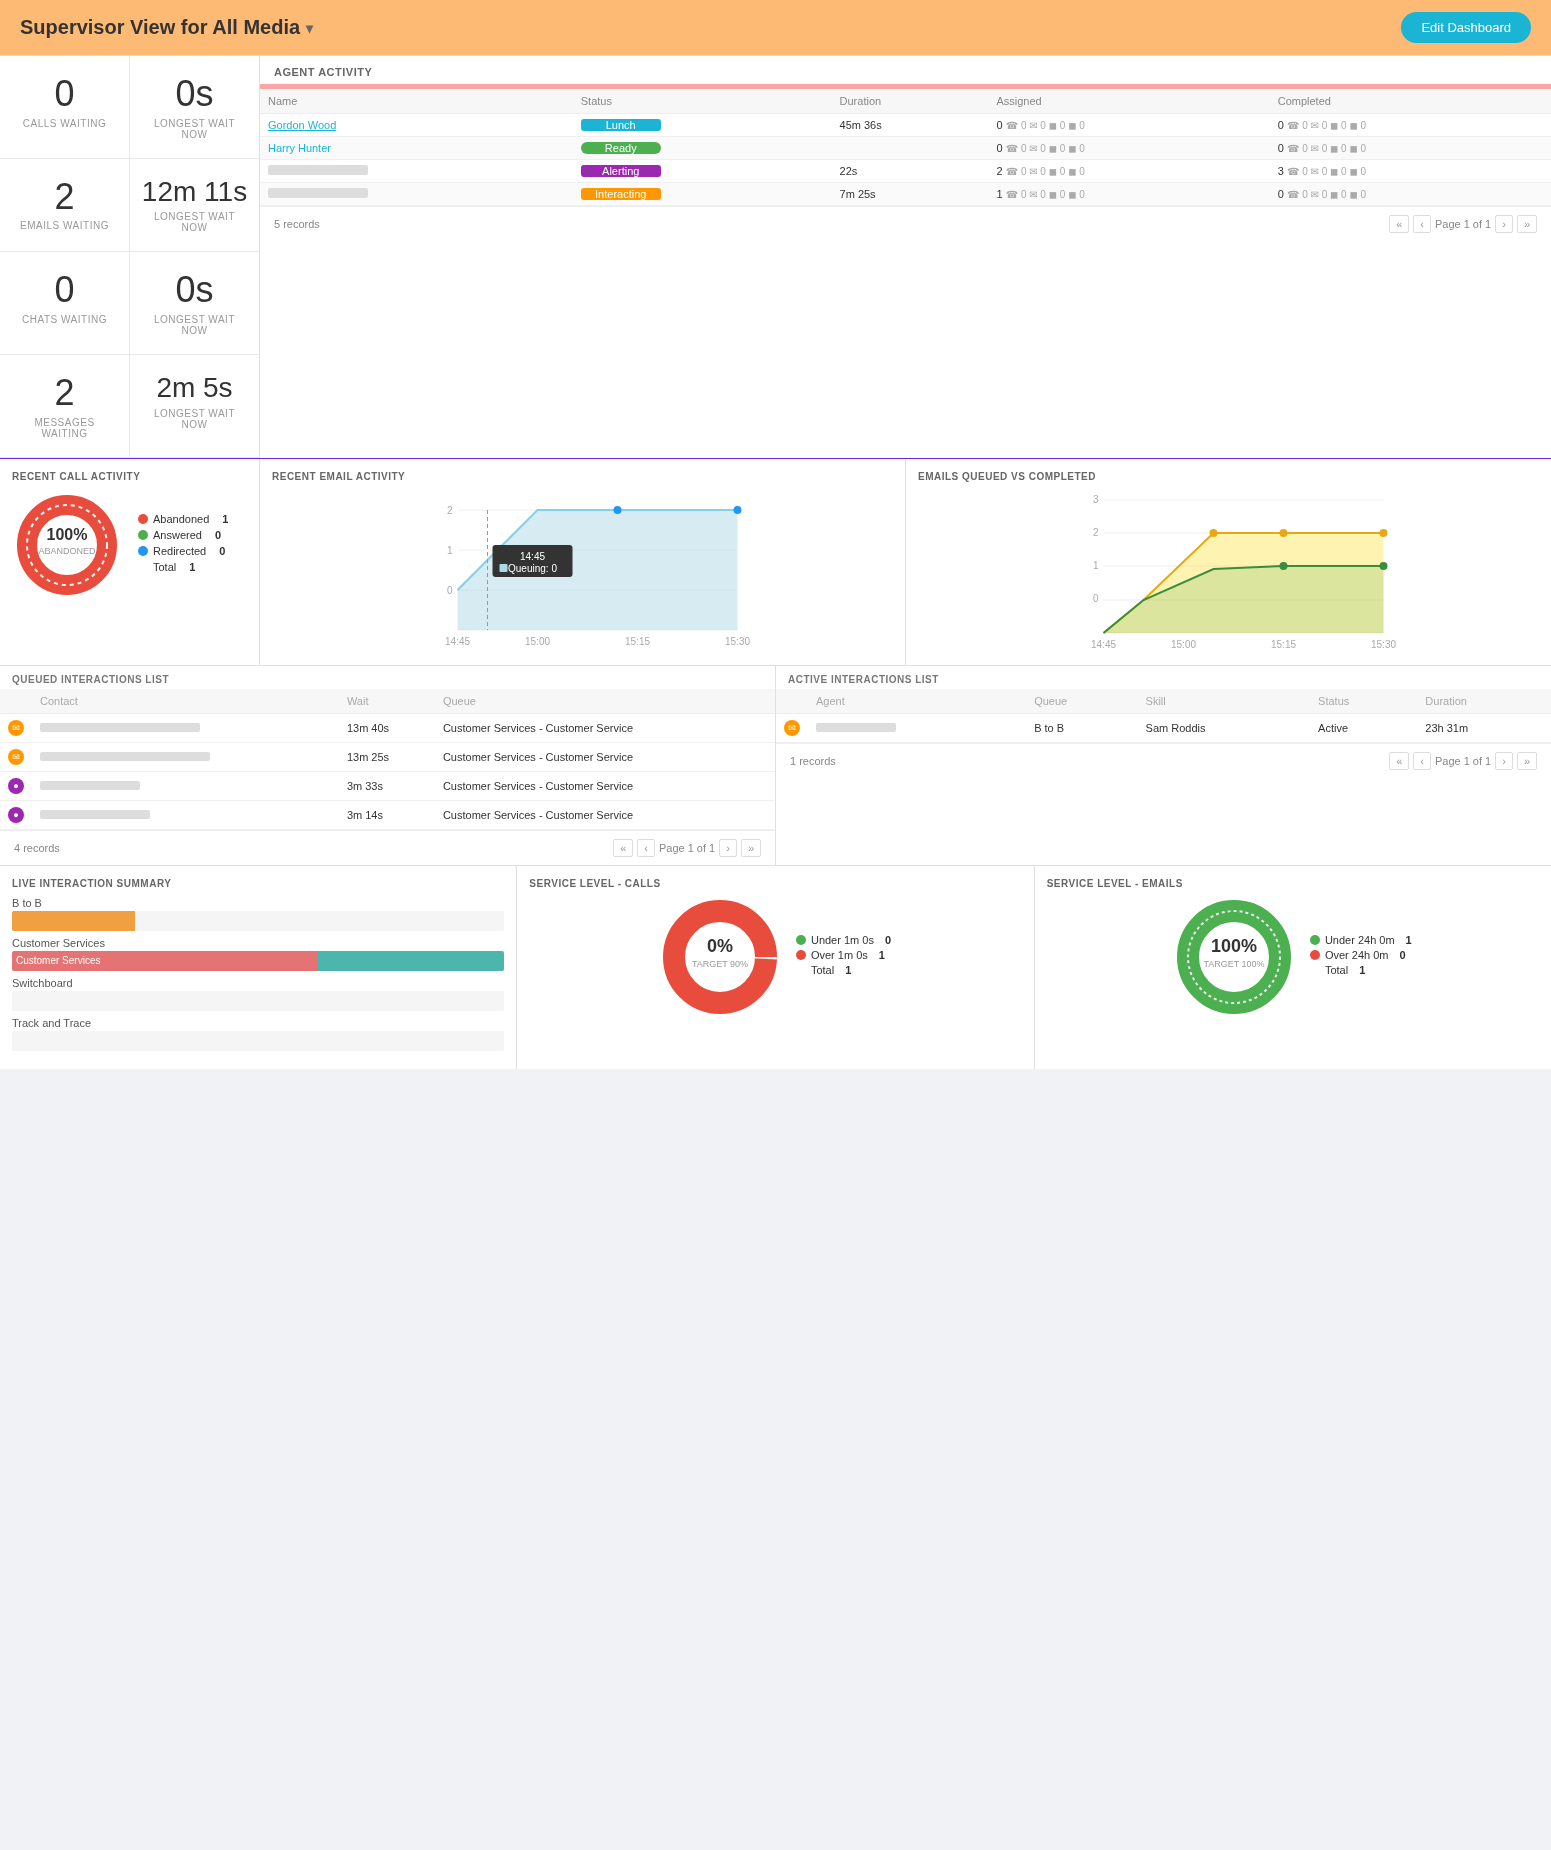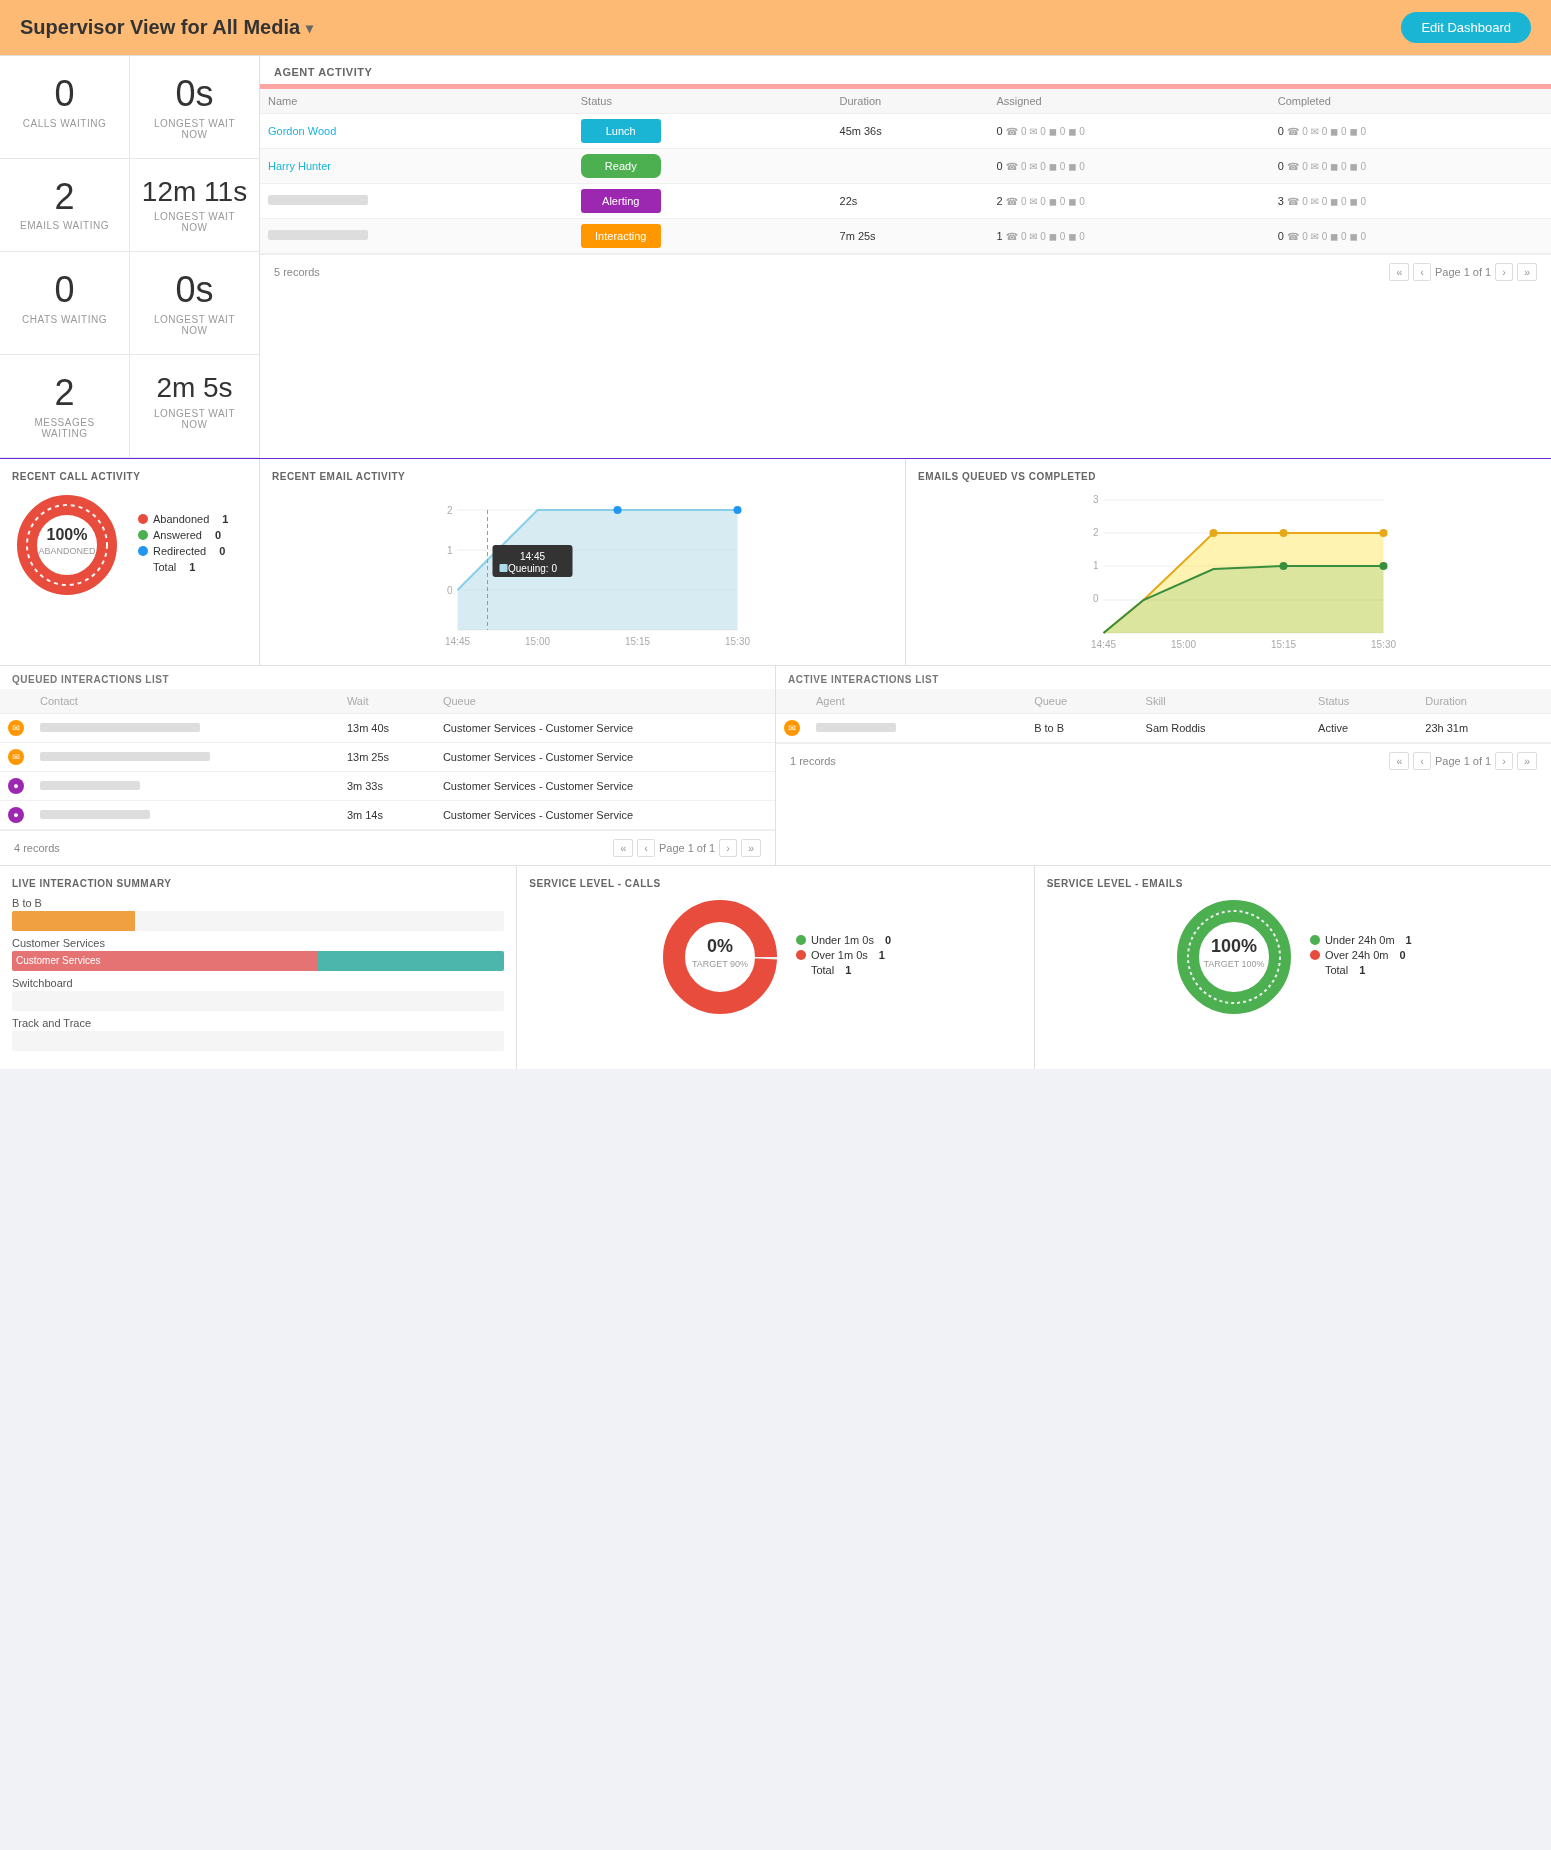--- a/index.html
+++ b/index.html
@@ -25,21 +25,21 @@
 
     
     .right-panel { flex: 1; background: #fff; }
 
     
     .section-header { font-size: 11px; font-weight: 600; text-transform: uppercase; color: #666; padding: 10px 14px 6px; letter-spacing: 0.5px; border-bottom: 5px solid #fca5a5; }
     .agent-table { width: 100%; border-collapse: collapse; font-size: 11px; }
     .agent-table th { background: #f7f7f7; padding: 6px 8px; text-align: left; color: #888; font-weight: 400; border-bottom: 1px solid #eee; }
     .agent-table td { padding: 5px 8px; border-bottom: 1px solid #f0f0f0; vertical-align: middle; }
     .agent-table tr:nth-child(even) { background: #fafafa; }
-    .status-badge { display: inline-block; padding: 6px 14px; border-radius: 3px; color: #fff; font-size: 11px; font-weight: 500; text-align: center; min-width: 80px; }
+    .status-badge { display: inline-block; padding: 0 14px; border-radius: 3px; color: #fff; font-size: 11px; font-weight: 500; text-align: center; min-width: 80px; }
     .status-lunch { background: #1ab5d4; }
     .status-ready { background: #4caf50; border-radius: 7px; }
     .status-alerting { background: #9c27b0; }
     .status-interacting { background: #ff9800; }
     .agent-name-blur { background: #ddd; height: 10px; width: 100px; border-radius: 2px; display: inline-block; }
     .pagination-bar { display: flex; align-items: center; justify-content: space-between; padding: 8px 14px; font-size: 11px; color: #888; border-top: 1px solid #eee; }
     .page-nav { display: flex; align-items: center; gap: 4px; }
     .page-nav button { border: 1px solid #ddd; background: #fff; padding: 2px 6px; cursor: pointer; border-radius: 2px; color: #999; font-size: 11px; }
 
     
@@ -154,21 +154,21 @@
         <tr>
           <th>Name</th>
           <th>Status</th>
           <th>Duration</th>
           <th>Assigned</th>
           <th>Completed</th>
         </tr>
       </thead>
       <tbody id="agent-tbody">
       <tr>
-      <td style="color:#1ab5d4;">Gordon Wood</td>
+      <td style="color:#1ab5d4;text-decoration:underline;">Gordon Wood</td>
       <td><span class="status-badge status-lunch">Lunch</span></td>
       <td>45m 36s</td>
       <td>0 <span style="color:#aaa;font-size:10px;">☎ 0 ✉ 0 ◼ 0 ◼ 0</span></td>
       <td>0 <span style="color:#aaa;font-size:10px;">☎ 0 ✉ 0 ◼ 0 ◼ 0</span></td>
     </tr>
           <tr>
       <td style="color:#1ab5d4;">Harry Hunter</td>
       <td><span class="status-badge status-ready">Ready</span></td>
       <td></td>
       <td>0 <span style="color:#aaa;font-size:10px;">☎ 0 ✉ 0 ◼ 0 ◼ 0</span></td>

